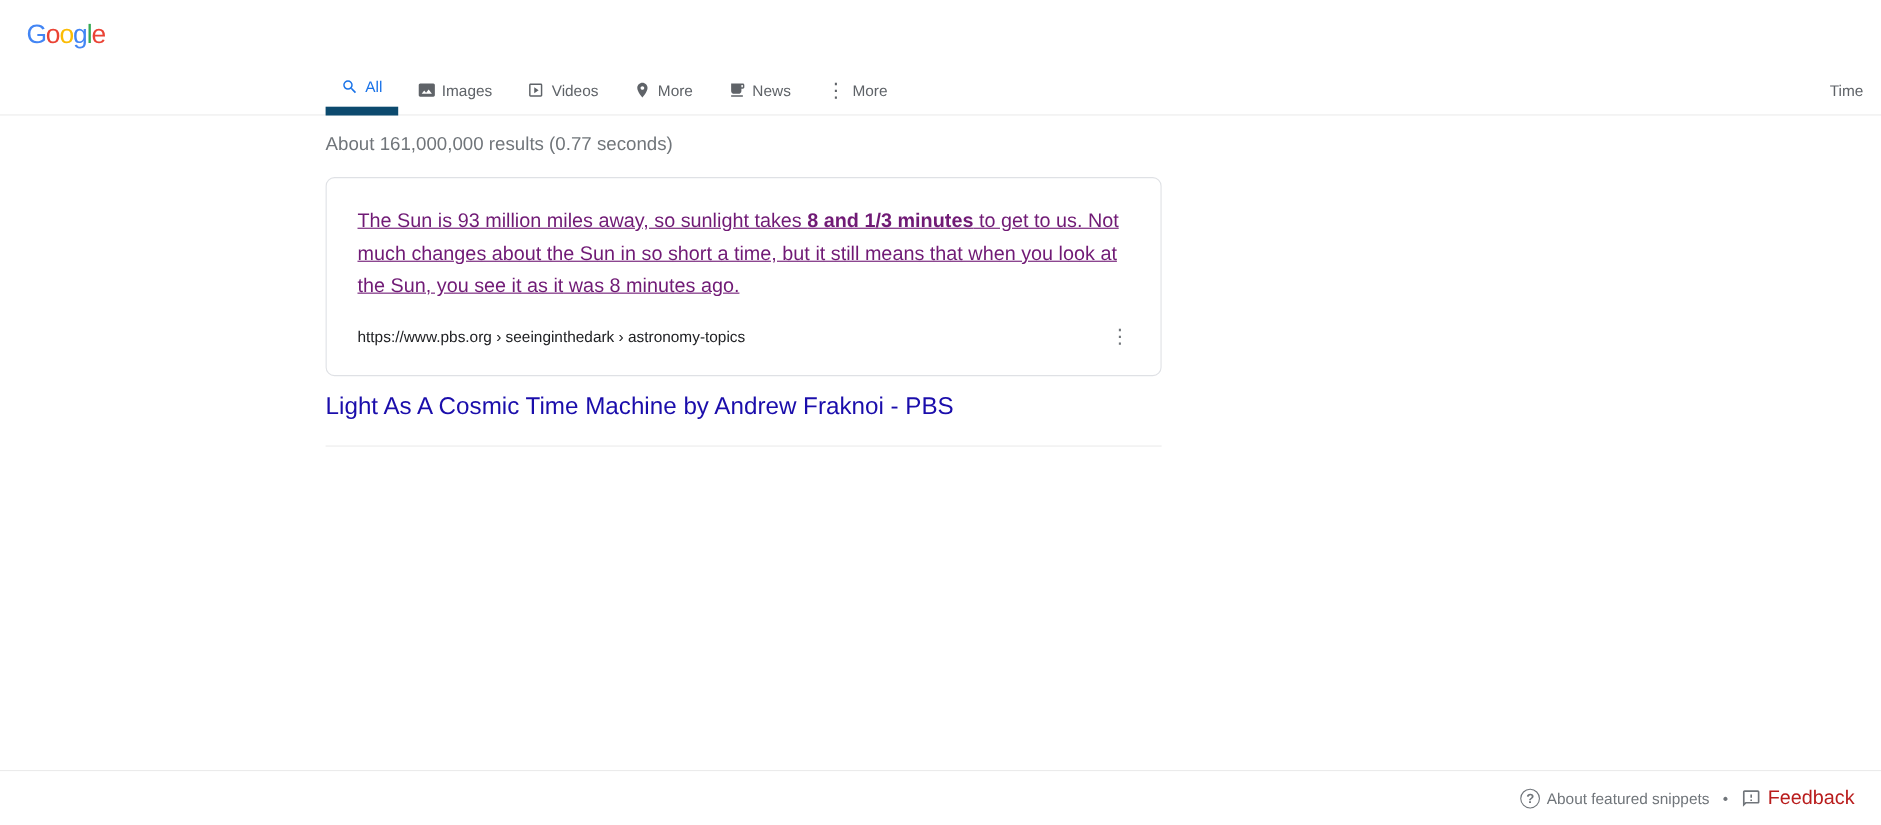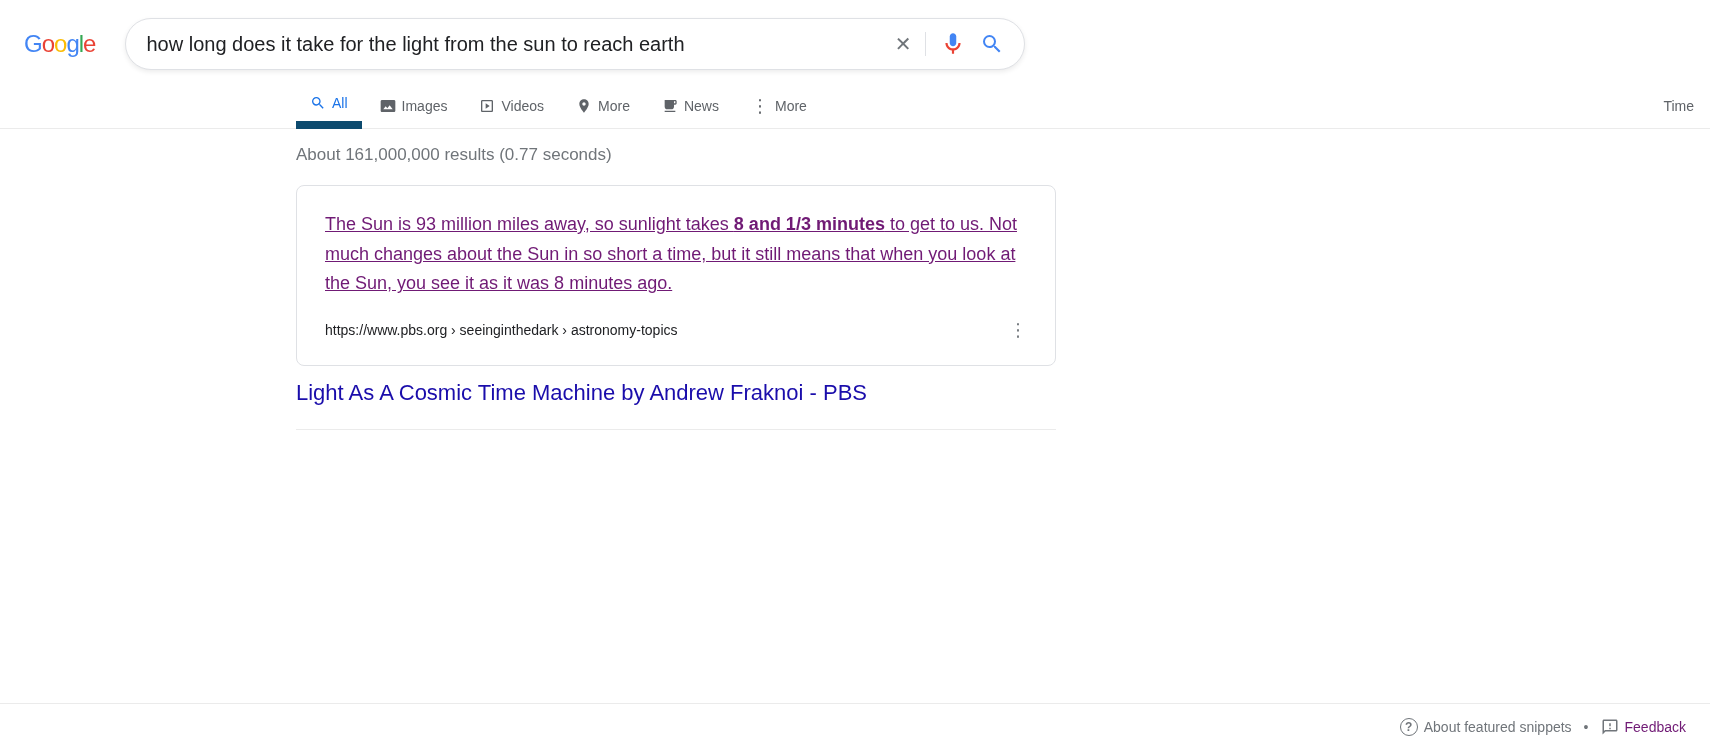--- a/index.html
+++ b/index.html
@@ -229,22 +229,22 @@
       justify-content: center;
       font-size: 12px;
       font-weight: bold;
       color: #70757a;
     }
 
     .feedback-btn {
       display: flex;
       align-items: center;
       gap: 6px;
-      font-size: 14px;
-      color: #701a75;
+      font-size: 18px;
+      color: #b91c1c;
       cursor: pointer;
     }
 
     
     .mic-svg { display: block; }
 
     
     .result-separator {
       width: 760px;
       height: 1px;
@@ -255,39 +255,20 @@
 </head>
 <body>
 
 <div class="header">
   <div class="logo-container">
     <div class="google-logo">
       <span class="g-blue">G</span><span class="g-red">o</span><span class="g-yellow">o</span><span class="g-blue">g</span><span class="g-green">l</span><span class="g-red">e</span>
     </div>
   </div>
 
-  <div class="search-bar-wrapper">
-    <div class="search-bar">
-      <span class="search-input-text">how long does it take for the light from the sun to reach earth</span>
-      <div class="search-bar-icons">
-        <span class="icon-clear">✕</span>
-        <div class="divider-v"></div>
-
-        <svg class="icon-mic mic-svg" viewBox="0 0 24 24" width="26" height="26">
-          <path d="M12 14c1.66 0 3-1.34 3-3V5c0-1.66-1.34-3-3-3S9 3.34 9 5v6c0 1.66 1.34 3 3 3z" fill="#4285F4"></path>
-          <path d="M17 11c0 2.76-2.24 5-5 5s-5-2.24-5-5H5c0 3.53 2.61 6.43 6 6.92V21h2v-3.08c3.39-.49 6-3.39 6-6.92h-2z" fill="#EA4335"></path>
-          <path d="M12 14c1.66 0 3-1.34 3-3V5c0-1.66-1.34-3-3-3S9 3.34 9 5v6c0 1.66 1.34 3 3 3z" fill="#4285F4" opacity="0"></path>
-        </svg>
-
-        <svg viewBox="0 0 24 24" width="24" height="24">
-          <path d="M15.5 14h-.79l-.28-.27A6.471 6.471 0 0 0 16 9.5 6.5 6.5 0 1 0 9.5 16c1.61 0 3.09-.59 4.23-1.57l.27.28v.79l5 4.99L20.49 19l-4.99-5zm-6 0C7.01 14 5 11.99 5 9.5S7.01 5 9.5 5 14 7.01 14 9.5 11.99 14 9.5 14z" fill="#4285F4"></path>
-        </svg>
-      </div>
-    </div>
-  </div>
 </div>
 
 <nav class="nav-tabs">
   <div class="nav-tab active">
     <svg viewBox="0 0 24 24" width="16" height="16" style="color:#1a73e8">
       <path d="M15.5 14h-.79l-.28-.27A6.471 6.471 0 0 0 16 9.5 6.5 6.5 0 1 0 9.5 16c1.61 0 3.09-.59 4.23-1.57l.27.28v.79l5 4.99L20.49 19l-4.99-5zm-6 0C7.01 14 5 11.99 5 9.5S7.01 5 9.5 5 14 7.01 14 9.5 11.99 14 9.5 14z" fill="#1a73e8"></path>
     </svg>
     <span>All</span>
   </div>
   <div class="nav-tab">

